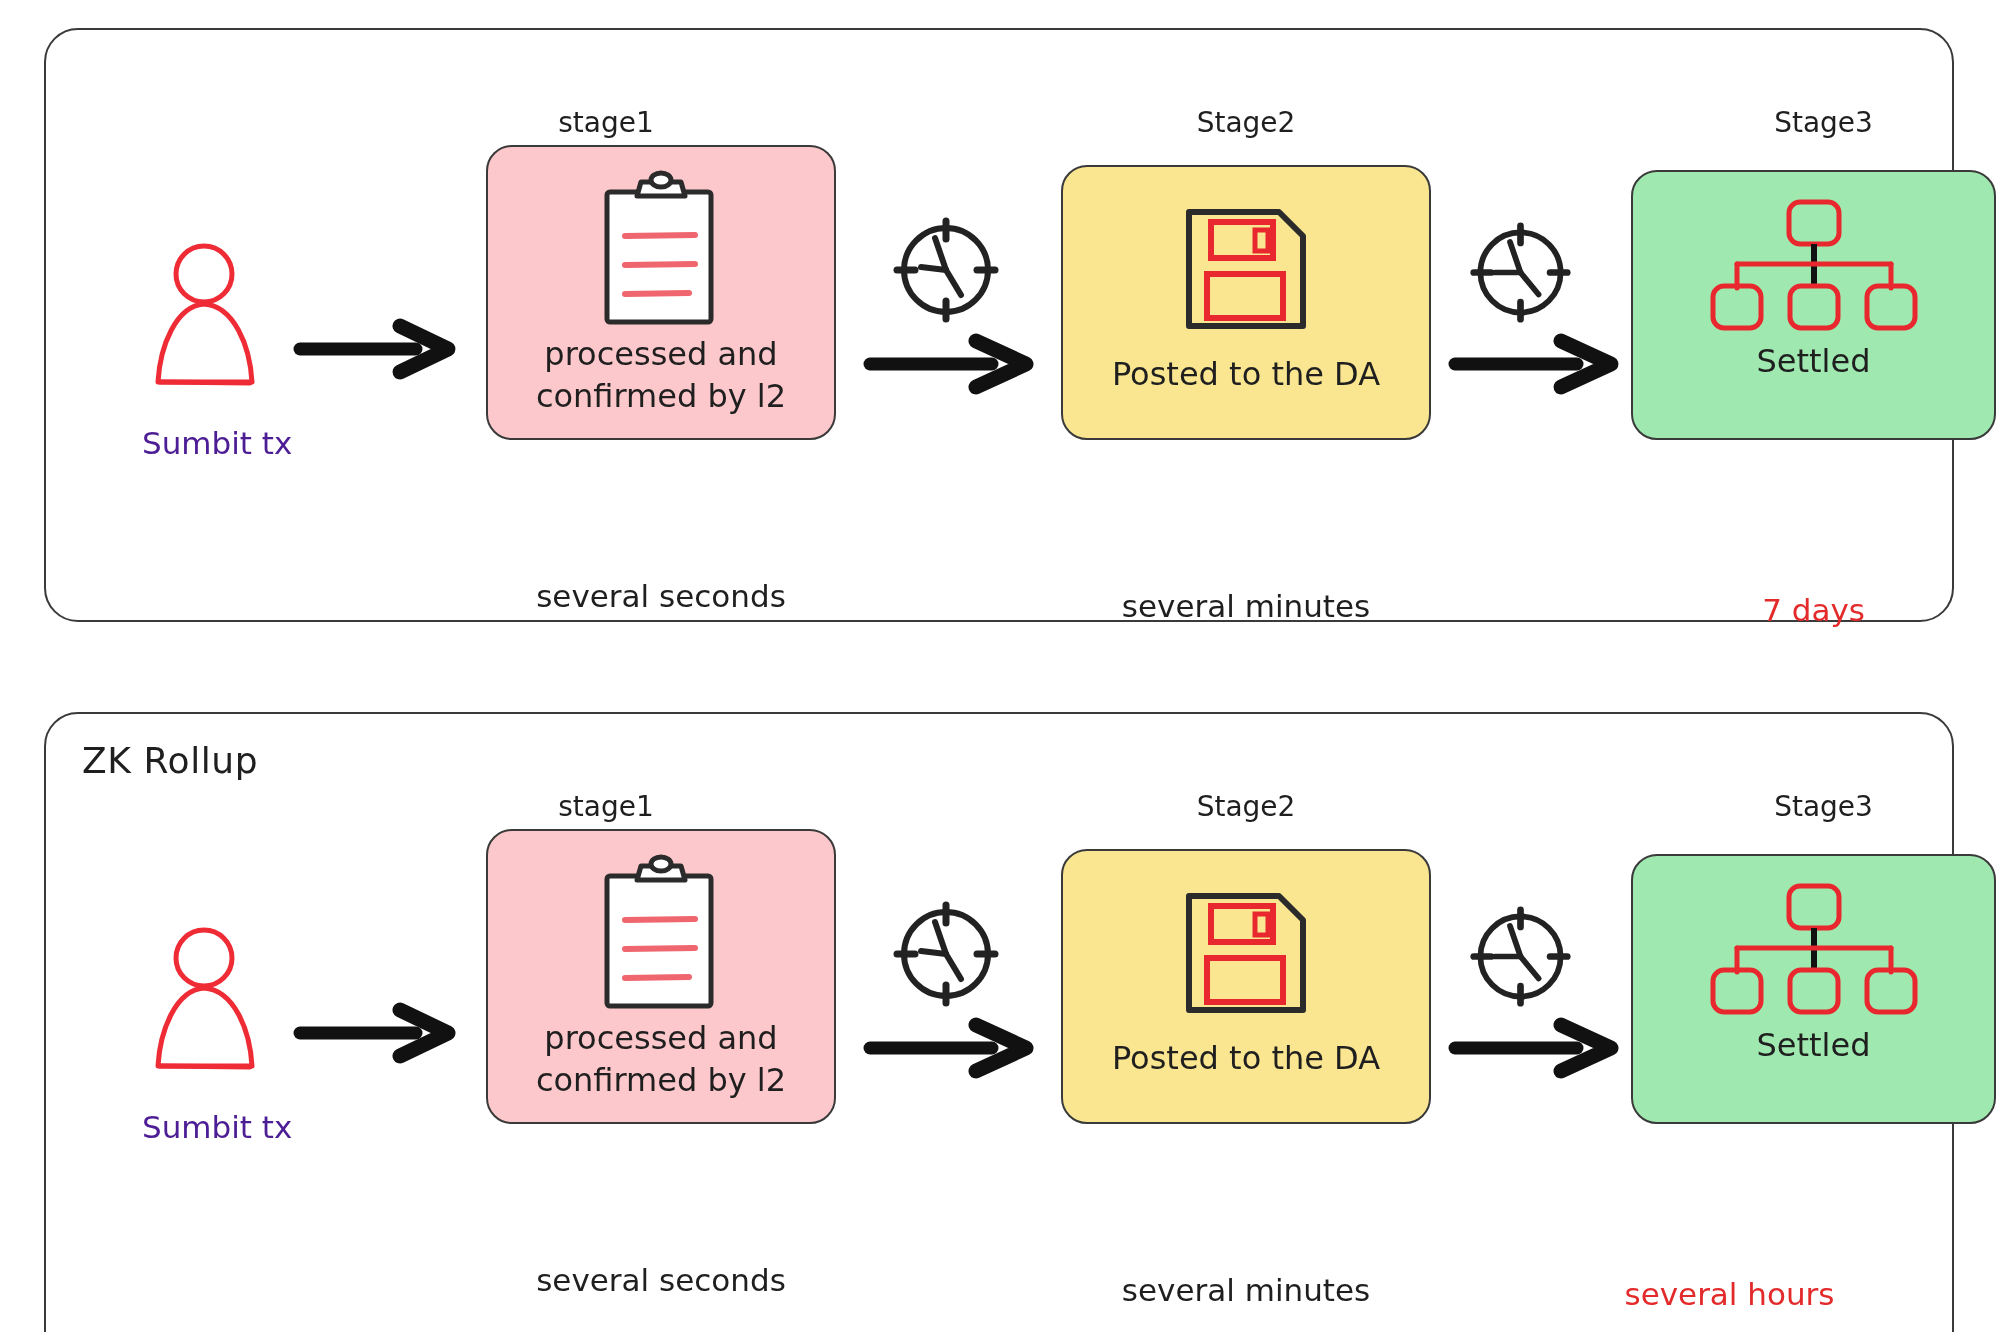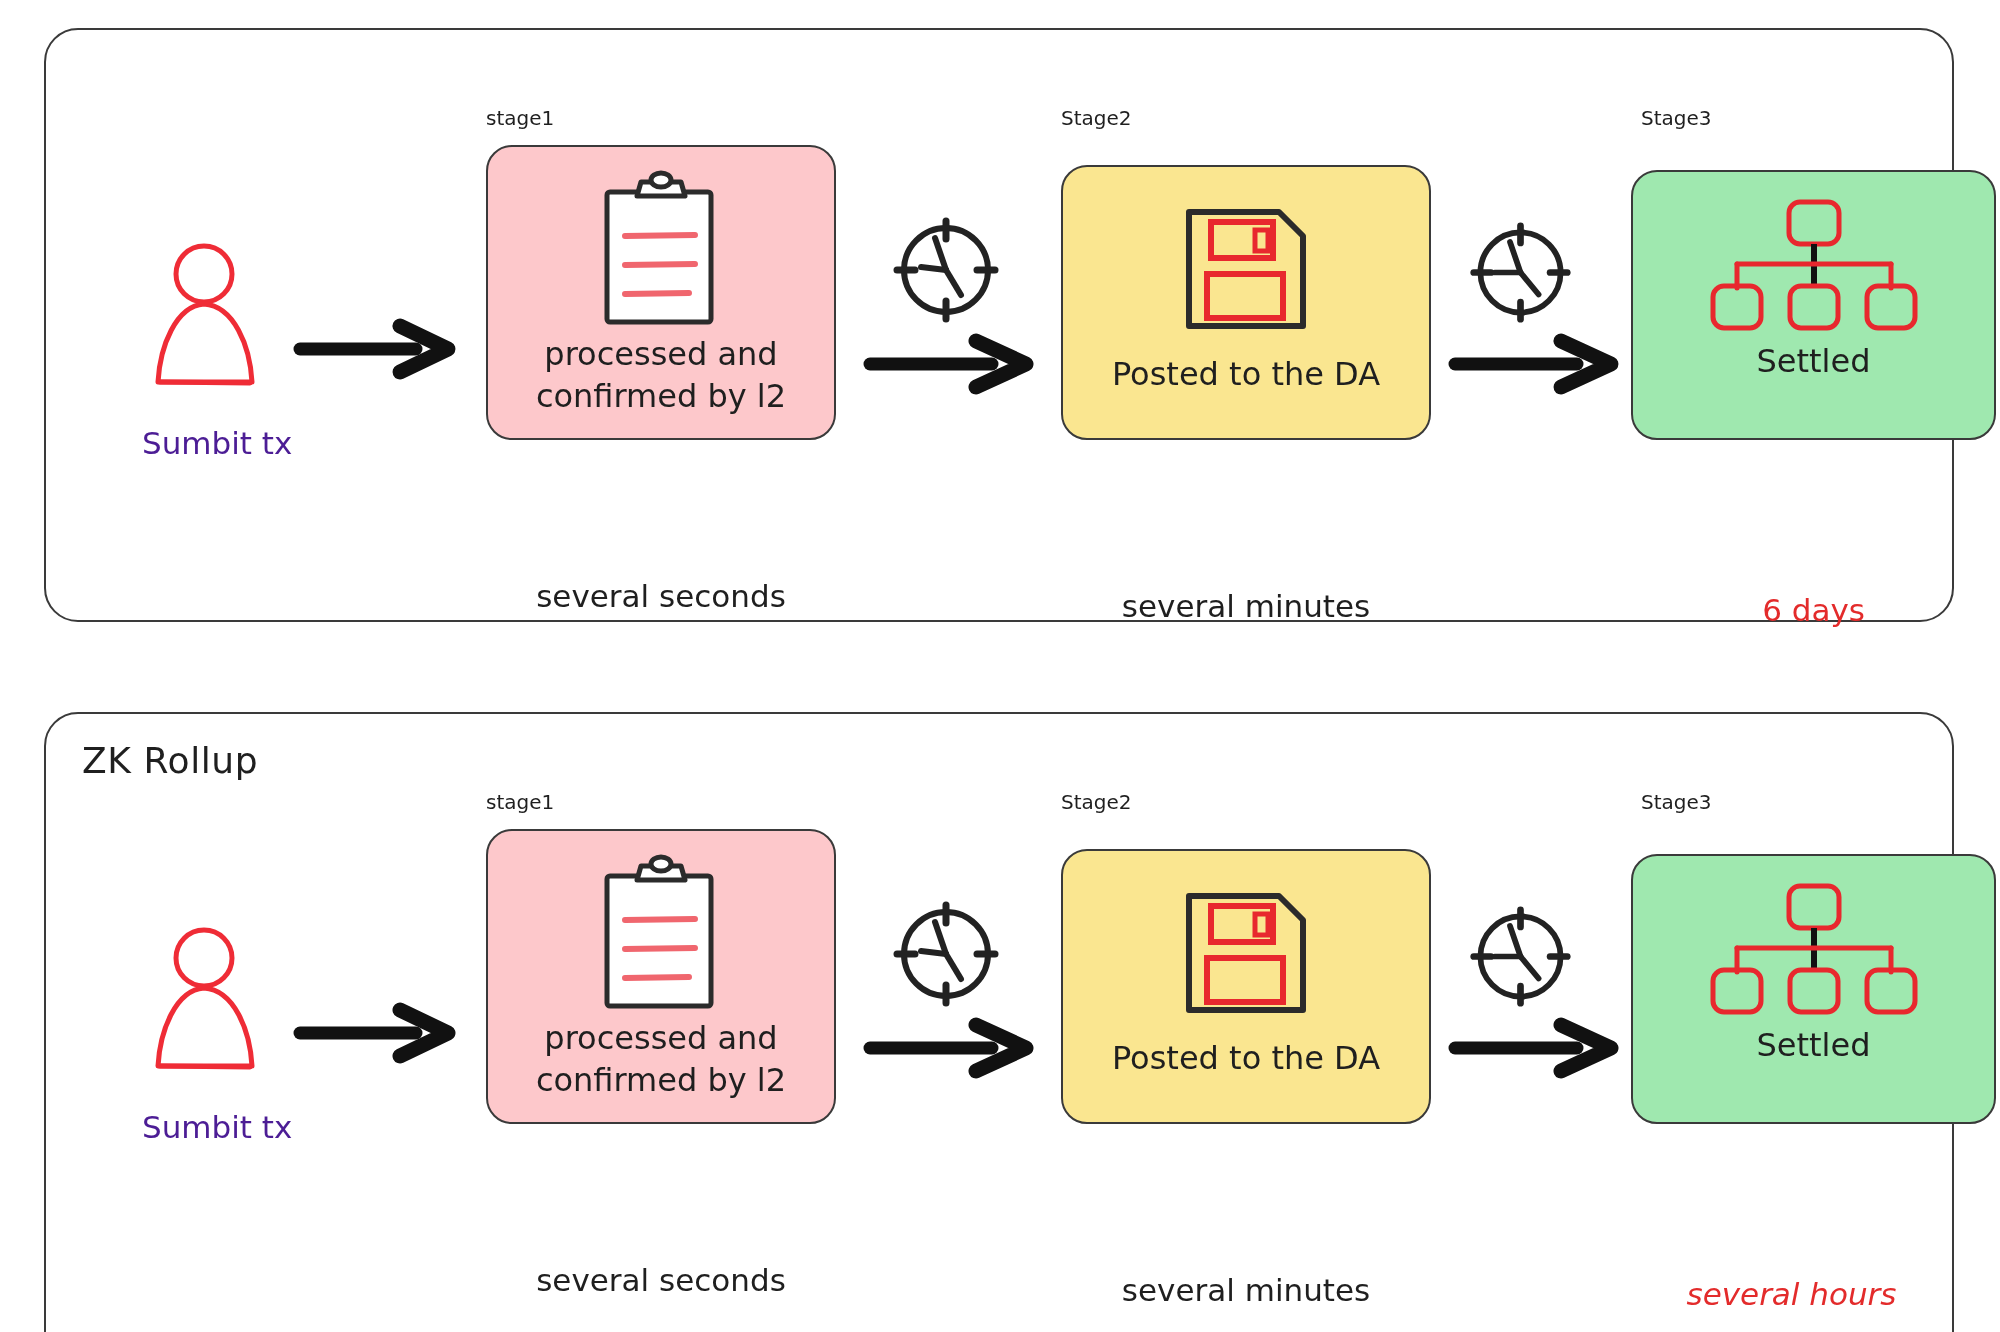--- a/index.html
+++ b/index.html
@@ -16,22 +16,22 @@
 
   .panel-title{
     position:absolute;left:36px;top:26px;
     font-family:"DejaVu Sans",sans-serif;
     font-size:36px;color:#1f1f1f;letter-spacing:.6px;
     white-space:nowrap;
   }
 
   
   .stage-label{
-    position:absolute;font-size:20px;color:#1f1f1f;
-    text-align:left;white-space:nowrap;
+    position:absolute;font-size:28px;color:#1f1f1f;
+    text-align:center;white-space:nowrap;
   }
 
   .card{
     position:absolute;border-radius:26px;
     border:2.5px solid #3a3a3a;
     box-sizing:border-box;
     display:flex;flex-direction:column;align-items:center;
   }
   .card .icon-wrap{margin-top:18px;height:168px;display:flex;align-items:center;justify-content:center;}
   .card .card-text{
@@ -157,21 +157,21 @@
           <path d="M18 66 L172 66" stroke="#e8282e" stroke-width="5" stroke-linecap="round"></path>
           <path d="M18 66 L18 90" stroke="#e8282e" stroke-width="5" stroke-linecap="round"></path>
           <path d="M172 66 L172 90" stroke="#e8282e" stroke-width="5" stroke-linecap="round"></path>
           <rect x="-6" y="88" width="48" height="42" rx="11" fill="none" stroke="#e8282e" stroke-width="5"></rect>
           <rect x="71" y="88" width="48" height="42" rx="11" fill="none" stroke="#e8282e" stroke-width="5"></rect>
           <rect x="148" y="88" width="48" height="42" rx="11" fill="none" stroke="#e8282e" stroke-width="5"></rect>
         </svg>
       </div>
       <div class="card-text">Settled</div>
     </div>
-    <div class="caption red" style="left:1585px;top:562px;width:365px;">6 days</div>
+    <div class="caption red" style="left:1585px;top:562px;width:365px;">7 days</div>
   </div>
 
   <div class="panel" id="panel-zk">
 
     <div class="panel-title">ZK Rollup</div>
 
     <div class="person" style="left:100px;top:212px;">
       <svg width="120" height="150" viewBox="0 0 120 150">
         <ellipse cx="58" cy="32" rx="28" ry="28" fill="none" stroke="#ef2c36" stroke-width="5" stroke-linecap="round"></ellipse>
         <path d="M58 62 C30 64 14 104 12 140 L106 140 C104 104 88 64 58 62 Z" fill="none" stroke="#ef2c36" stroke-width="5" stroke-linejoin="round" stroke-linecap="round"></path>
@@ -267,16 +267,16 @@
           <path d="M18 66 L172 66" stroke="#e8282e" stroke-width="5" stroke-linecap="round"></path>
           <path d="M18 66 L18 90" stroke="#e8282e" stroke-width="5" stroke-linecap="round"></path>
           <path d="M172 66 L172 90" stroke="#e8282e" stroke-width="5" stroke-linecap="round"></path>
           <rect x="-6" y="88" width="48" height="42" rx="11" fill="none" stroke="#e8282e" stroke-width="5"></rect>
           <rect x="71" y="88" width="48" height="42" rx="11" fill="none" stroke="#e8282e" stroke-width="5"></rect>
           <rect x="148" y="88" width="48" height="42" rx="11" fill="none" stroke="#e8282e" stroke-width="5"></rect>
         </svg>
       </div>
       <div class="card-text">Settled</div>
     </div>
-    <div class="caption red" style="left:1563px;top:562px;width:365px;font-style:italic;">several hours</div>
+    <div class="caption red" style="left:1501px;top:562px;width:365px;">several hours</div>
   </div>
 
 </div>
 
 </body></html>

